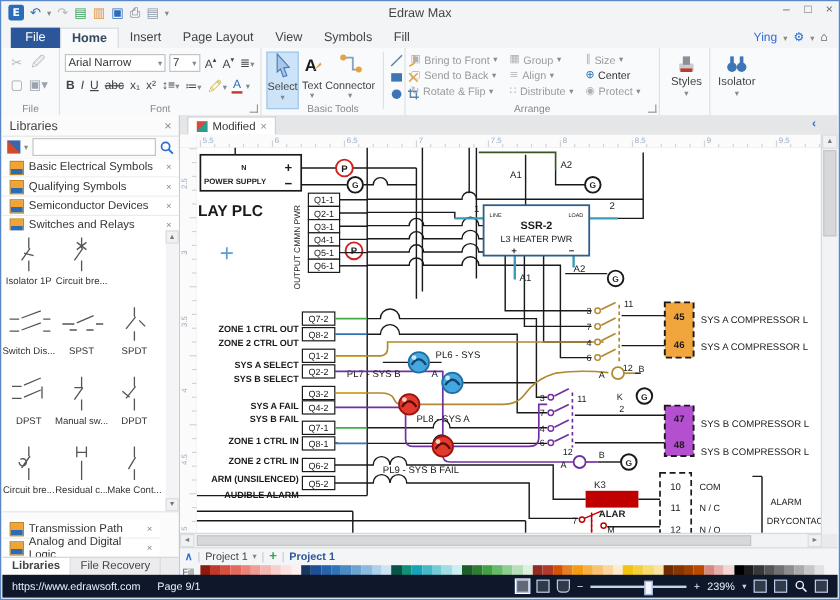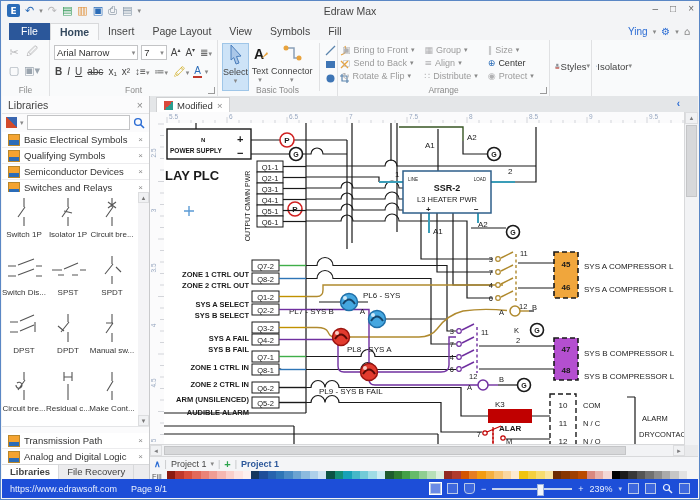--- a/index.html
+++ b/index.html
@@ -39,40 +39,40 @@
   .bigbtn{width:36px;height:46px;display:flex;flex-direction:column;align-items:center;justify-content:flex-start;font-size:9px;color:#444}
   .bigbtn .lbl{margin-top:1px}
   .bigbtn.sel{background:#cde3f7;border:1px solid #9fc6e8}
   .minigrid{display:grid;grid-template-columns:14px 14px;grid-template-rows:14px 14px 14px;align-items:center;justify-items:center;margin-left:4px;border-left:1px solid #e0e1e3;padding-left:4px}
   .arr{display:flex;gap:10px;font-size:9px;color:#9b9b9b;padding-top:2px}
   .arr .col{display:flex;flex-direction:column;gap:3px}
   .arr .row{display:flex;align-items:center;gap:3px;white-space:nowrap}
   .arr .row .ic{font-family:"DejaVu Sans",sans-serif;font-size:9px;color:#b0b0b2}
   .arr .row.en{color:#333}
   .arr .row.en .ic{color:#2b6cb8}
-  .stybtn{width:36px;height:46px;display:flex;flex-direction:row;align-items:center;font-size:9.5px;color:#444}
+  .stybtn{width:36px;height:46px;display:flex;flex-direction:column;align-items:center;font-size:9.5px;color:#444}
   
   .main{position:absolute;left:1px;right:1px;top:95px;height:386px;background:#fff}
   
   .sidebar{position:absolute;left:0;top:0;bottom:0;width:148px;background:#fbfbfc;border-right:1px solid #c9cacc;box-sizing:border-box}
   .sb-head{position:absolute;left:0;right:0;top:0;height:17px;border-bottom:1px solid #e4e5e7;display:flex;align-items:center;justify-content:space-between;padding:0 6px;font-size:10.5px;color:#444}
   .sb-search{position:absolute;left:0;right:0;top:17px;height:19px;display:flex;align-items:center;gap:3px;padding:0 4px;border-bottom:1px solid #e4e5e7}
   .sb-search .grid-ic{width:11px;height:11px;background:linear-gradient(45deg,#d34a2b 50%,#3a66b0 50%)}
   .sb-search input{flex:1;height:13px;border:1px solid #c3c4c6;font-size:9px;padding:0 2px;min-width:0}
   .libitem{height:15px;display:flex;align-items:center;gap:4px;padding:0 6px;border-bottom:1px solid #ececee;background:#fff;font-size:9.5px;color:#333}
   .libico{width:10px;height:10px;background:linear-gradient(#f4a330 55%,#2b6cb8 45%);border:1px solid #b9862a;flex:none}
   .libx{margin-left:auto;color:#8a8a8a;font-size:8px}
   #libtop{position:absolute;left:0;right:0;top:36px}
   .symbols{position:absolute;left:0;right:0;top:96px;height:234px;background:#fff;overflow:hidden;border-bottom:1px solid #e4e5e7}
   .symrow{display:flex}
   .symcell{width:44px;height:54px;display:flex;flex-direction:column;align-items:center;justify-content:flex-start;padding-top:4px}
   .symcell .slbl{font-size:8px;color:#333;margin-top:2px;white-space:nowrap}
   .sb-scroll{position:absolute;right:0;top:96px;width:11px;height:234px;background:#f4f4f6}
   .sb-scroll .ar{position:absolute;left:0;right:0;height:11px;background:#f0f1f3;color:#777;font-size:6px;text-align:center;line-height:11px;border:1px solid #dcdddf;box-sizing:border-box}
-  #libbot{position:absolute;left:0;right:0;top:337px}
+  #libbot{position:absolute;left:0;right:16px;top:337px}
   .sb-tabs{position:absolute;left:0;right:0;top:368px;height:14px;display:flex;background:#ececee;border-top:1px solid #d8d9db}
   .sb-tab{padding:1px 8px;font-size:9.5px;color:#444;border-right:1px solid #d8d9db}
   .sb-tab.active{background:#fff;font-weight:bold}
   
   .rightcol{position:absolute;left:148px;right:0;top:0;bottom:0}
   .canvas{position:absolute;left:0;right:0;top:0;height:360px;background:#e9eaec}
   .doc-tabbar{position:absolute;left:0;right:0;top:0;height:16px;background:#e4e6e8;border-bottom:1px solid #cfd0d2}
   .doc-tab{position:absolute;left:6px;top:1px;height:15px;background:#fff;border:1px solid #cfd0d2;border-bottom:none;display:flex;align-items:center;gap:4px;padding:0 7px;font-size:9.5px;color:#333}
   .doc-ic{width:9px;height:9px;background:linear-gradient(135deg,#d9483b 50%,#2a9d8f 50%)}
   .collapse{position:absolute;right:18px;top:2px;color:#2b6cd4;font-weight:bold;font-size:10px}
@@ -90,21 +90,21 @@
   .projbar{position:absolute;left:0;right:0;top:360px;height:14px;background:#f4f5f7;display:flex;align-items:center;gap:4px;padding:0 4px;font-size:9px;color:#444;border-top:1px solid #d8d9db;box-sizing:border-box}
   .projbar .caret{color:#2b6cd4;font-weight:bold}
   .projbar .plus{color:#2da44e;font-weight:bold;font-size:11px}
   .projbar .ptab{color:#2b579a;font-weight:bold}
   .projbar .sep{color:#c0c1c3}
   .palette{position:absolute;left:0;right:0;top:374px;height:12px;background:#f4f5f7;display:flex;align-items:center}
   .palette .plabel{font-size:7.5px;color:#555;width:15px;padding-left:2px}
   #swatches{flex:1;display:flex;height:10px;margin-right:2px}
   #swatches div{flex:1;height:10px}
   
-  .statusbar{position:absolute;left:1px;right:1px;bottom:1px;height:19px;background:#1d4ed8;color:#e9effc;
+  .statusbar{position:absolute;left:1px;right:1px;bottom:1px;height:19px;background:#0f172a;color:#e9effc;
              display:flex;align-items:center;font-size:9px;padding:0 8px;box-sizing:border-box}
   .statusbar .right{margin-left:auto;display:flex;align-items:center;gap:6px}
   .vicon{width:11px;height:11px;border:1px solid #b9c9e8;display:inline-block;box-sizing:border-box;background:rgba(255,255,255,.15)}
   .vicon.sel{outline:1px solid #fff;background:rgba(255,255,255,.35)}
   .slider{width:80px;height:2px;background:#c5d2ec;position:relative}
   .slider .knob{position:absolute;left:45px;top:-4px;width:5px;height:10px;background:#f2f5fb;border:1px solid #9fb4dd}
   
   text{font-family:"Liberation Sans",sans-serif;fill:#1a1a1a}
   .t6{font-size:6px}.t65{font-size:6.5px}.t7{font-size:7px}.t75{font-size:7.5px}.t8{font-size:8px}
   .t9b{font-size:9px;font-weight:bold}.t13b{font-size:13px;font-weight:bold}
@@ -372,26 +372,20 @@
             <span class="libico"></span>
             <span>Switches and Relays</span>
             <span class="libx">×</span>
           </div>
         </div>
       <div class="symbols">
           <div id="symrows">
             <div class="symrow">
               <div class="symcell">
                 <svg width="40" height="32" viewBox="0 0 40 32">
-                  <path d="M20,2 V11 M14,21 L21,11 M20,21 V30" stroke="#555" stroke-width="1.1" fill="none"></path>
-                </svg>
-                <div class="slbl">Switch 1P</div>
-              </div>
-              <div class="symcell">
-                <svg width="40" height="32" viewBox="0 0 40 32">
                   <path d="M20,2 V11 M14,21 L21,11 M20,21 V30 M16,15 L24,17" stroke="#555" stroke-width="1.1" fill="none"></path>
                 </svg>
                 <div class="slbl">Isolator 1P</div>
               </div>
               <div class="symcell">
                 <svg width="40" height="32" viewBox="0 0 40 32">
                   <path d="M20,2 V11 M14,21 L21,11 M20,21 V30 M16,6 L24,12 M24,6 L16,12" stroke="#555" stroke-width="1.1" fill="none"></path>
                 </svg>
                 <div class="slbl">Circuit bre...</div>
               </div>
@@ -418,29 +412,29 @@
             </div>
             <div class="symrow">
               <div class="symcell">
                 <svg width="40" height="32" viewBox="0 0 40 32">
                   <path d="M6,10 H14 M16,9 L30,3 M6,20 H14 M16,19 L30,13 M31,10 V20" stroke="#555" stroke-width="1.1" fill="none"></path>
                 </svg>
                 <div class="slbl">DPST</div>
               </div>
               <div class="symcell">
                 <svg width="40" height="32" viewBox="0 0 40 32">
+                  <path d="M20,2 V11 M14,21 L21,11 M20,21 V30 M14,11 H21" stroke="#555" stroke-width="1.1" fill="none"></path>
+                </svg>
+                <div class="slbl">Manual sw...</div>
+              </div>
+              <div class="symcell">
+                <svg width="40" height="32" viewBox="0 0 40 32">
                   <path d="M20,2 V10 M13,20 L21,10 M20,20 V30 M10,14 L16,19" stroke="#555" stroke-width="1.1" fill="none"></path>
                 </svg>
                 <div class="slbl">DPDT</div>
-              </div>
-              <div class="symcell">
-                <svg width="40" height="32" viewBox="0 0 40 32">
-                  <path d="M20,2 V11 M14,21 L21,11 M20,21 V30 M14,11 H21" stroke="#555" stroke-width="1.1" fill="none"></path>
-                </svg>
-                <div class="slbl">Manual sw...</div>
               </div>
             </div>
             <div class="symrow">
               <div class="symcell">
                 <svg width="40" height="32" viewBox="0 0 40 32">
                   <path d="M20,2 V10 M14,20 L21,10 M20,20 V30 M13,13 a3,3 0 1 1 -1,2" stroke="#555" stroke-width="1.1" fill="none"></path>
                 </svg>
                 <div class="slbl">Circuit bre...</div>
               </div>
               <div class="symcell">

